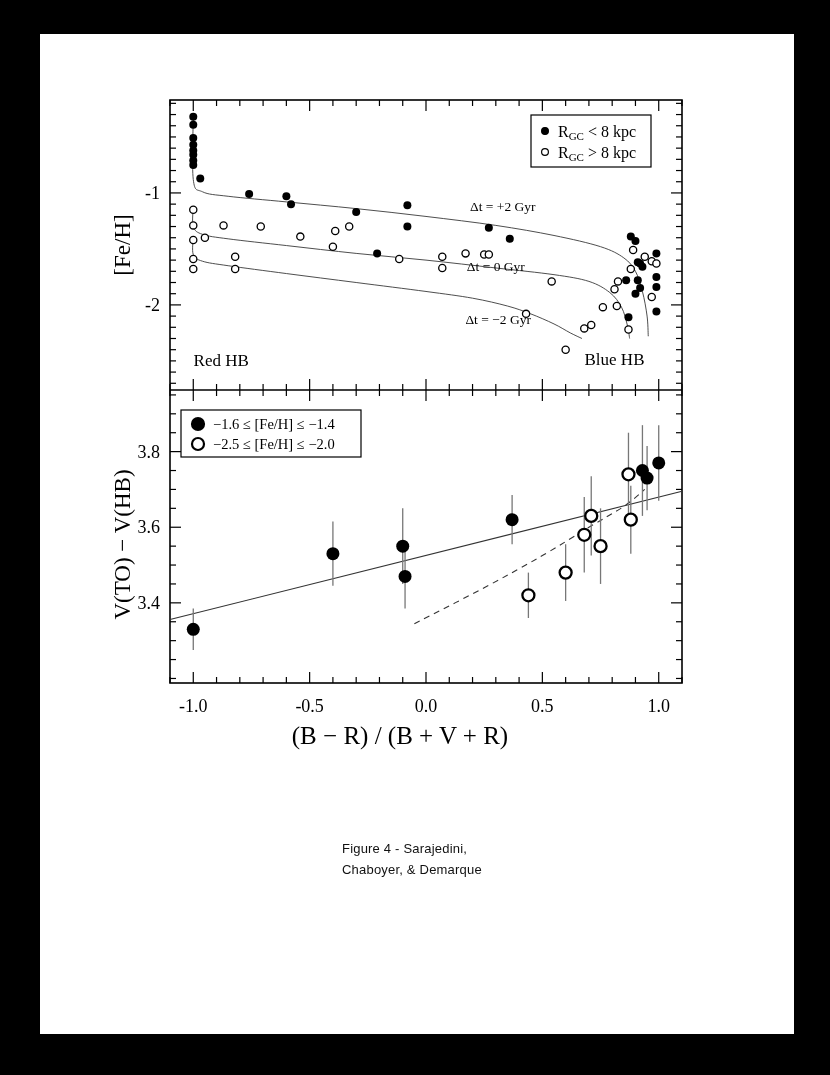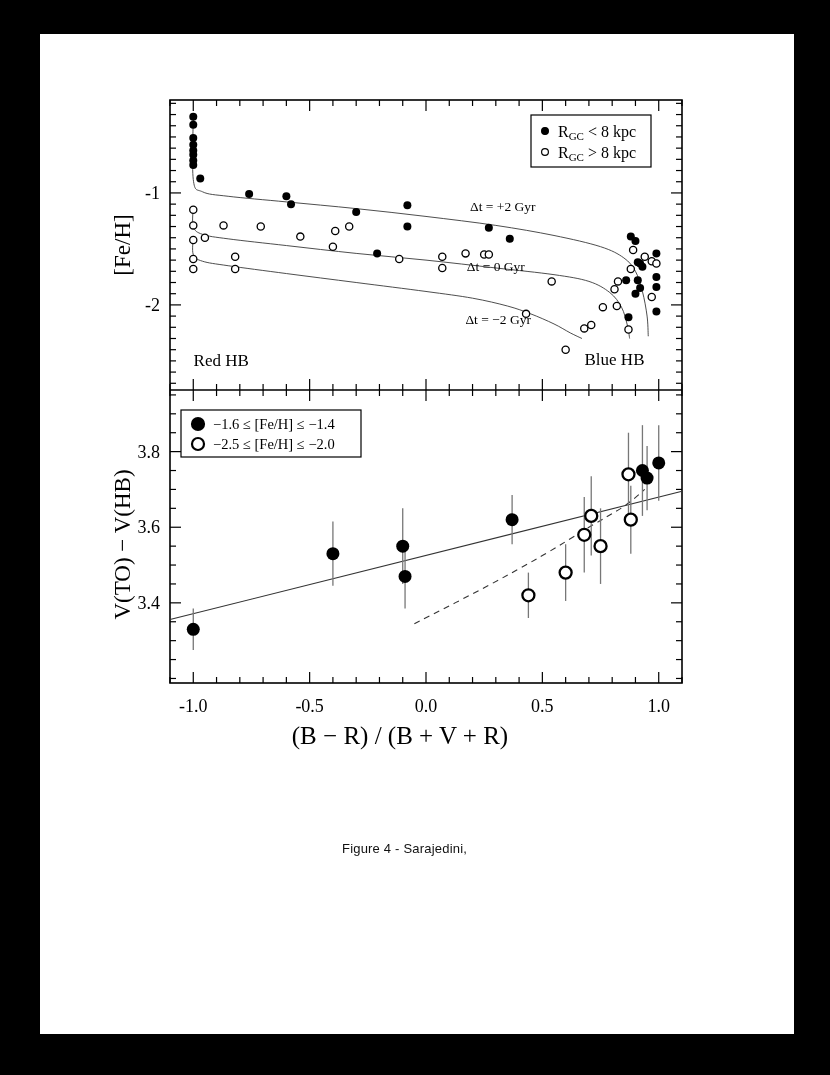--- a/index.html
+++ b/index.html
@@ -301,13 +301,14 @@
     <text x="558" y="157.5" font-size="16" text-anchor="start"><tspan>R</tspan><tspan dy="3.5" font-size="11">GC</tspan><tspan dy="-3.5" font-size="16"> &gt; 8 kpc</tspan></text>
     <rect x="181" y="410" width="180" height="47" fill="#ffffff" stroke="#000000" stroke-width="1.2"></rect>
     <circle cx="198" cy="424" r="6" fill="#000000" stroke="#000000" stroke-width="2.2"></circle>
     <text x="213" y="429" font-size="14.5" text-anchor="start">−1.6 ≤ [Fe/H] ≤ −1.4</text>
     <circle cx="198" cy="444" r="6" fill="#ffffff" stroke="#000000" stroke-width="2.2"></circle>
     <text x="213" y="449" font-size="14.5" text-anchor="start">−2.5 ≤ [Fe/H] ≤ −2.0</text>
   </svg>
 
 <div id="caption" style="left:342px;top:838px;">
   <div>Figure 4 - Sarajedini,</div>
+  <div>Chaboyer, &amp; Demarque</div>
 </div>
 
 </body></html>

